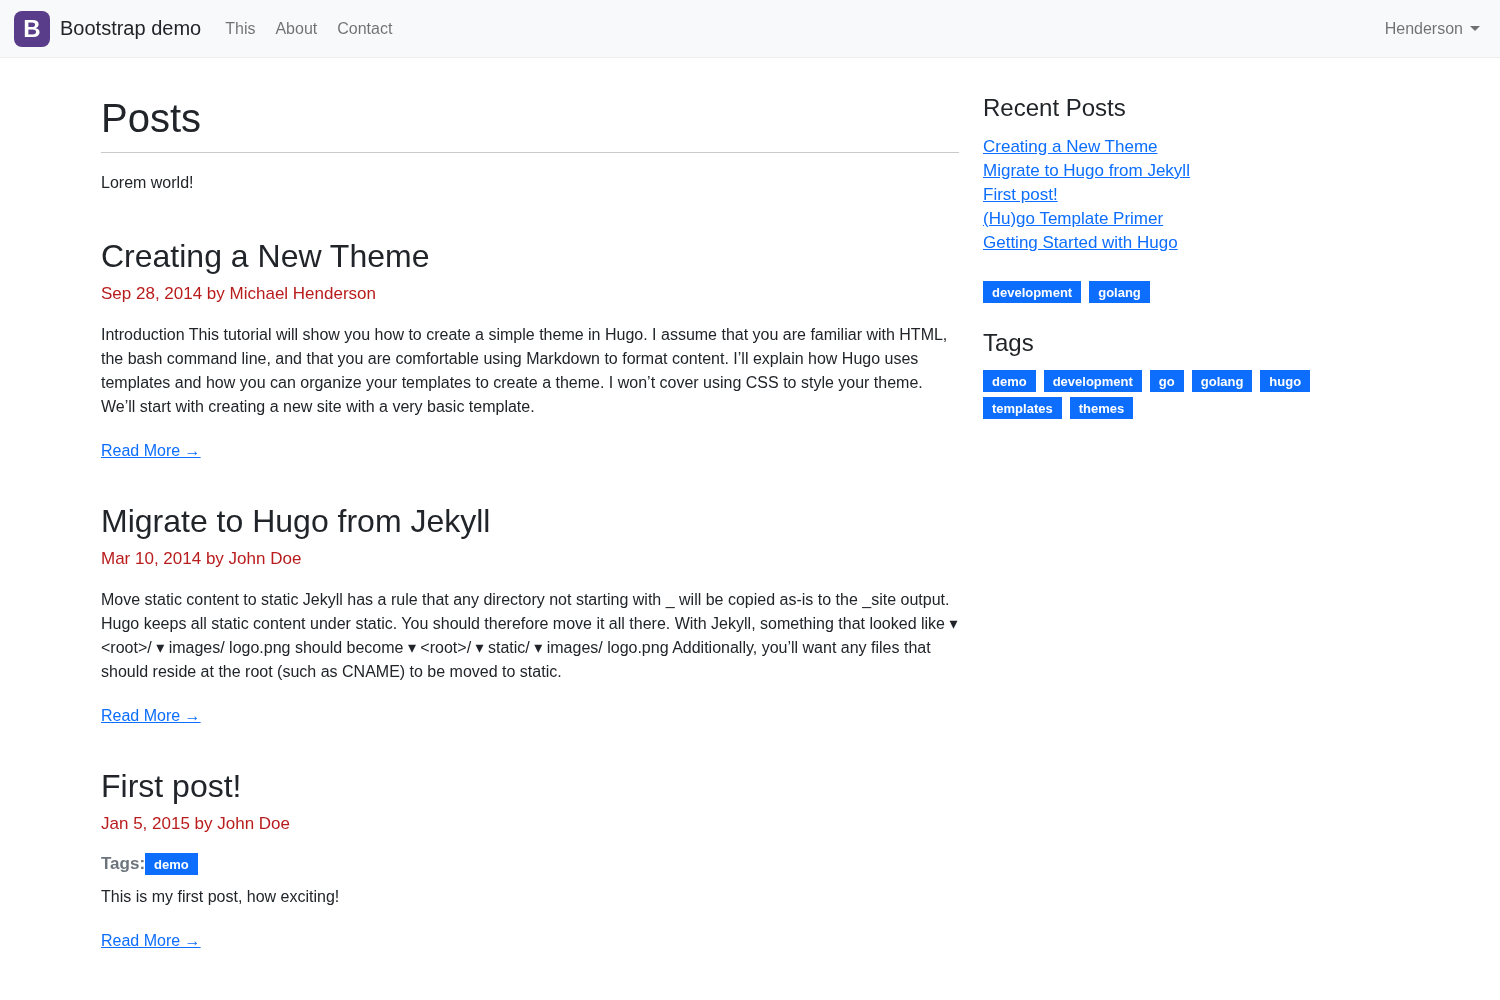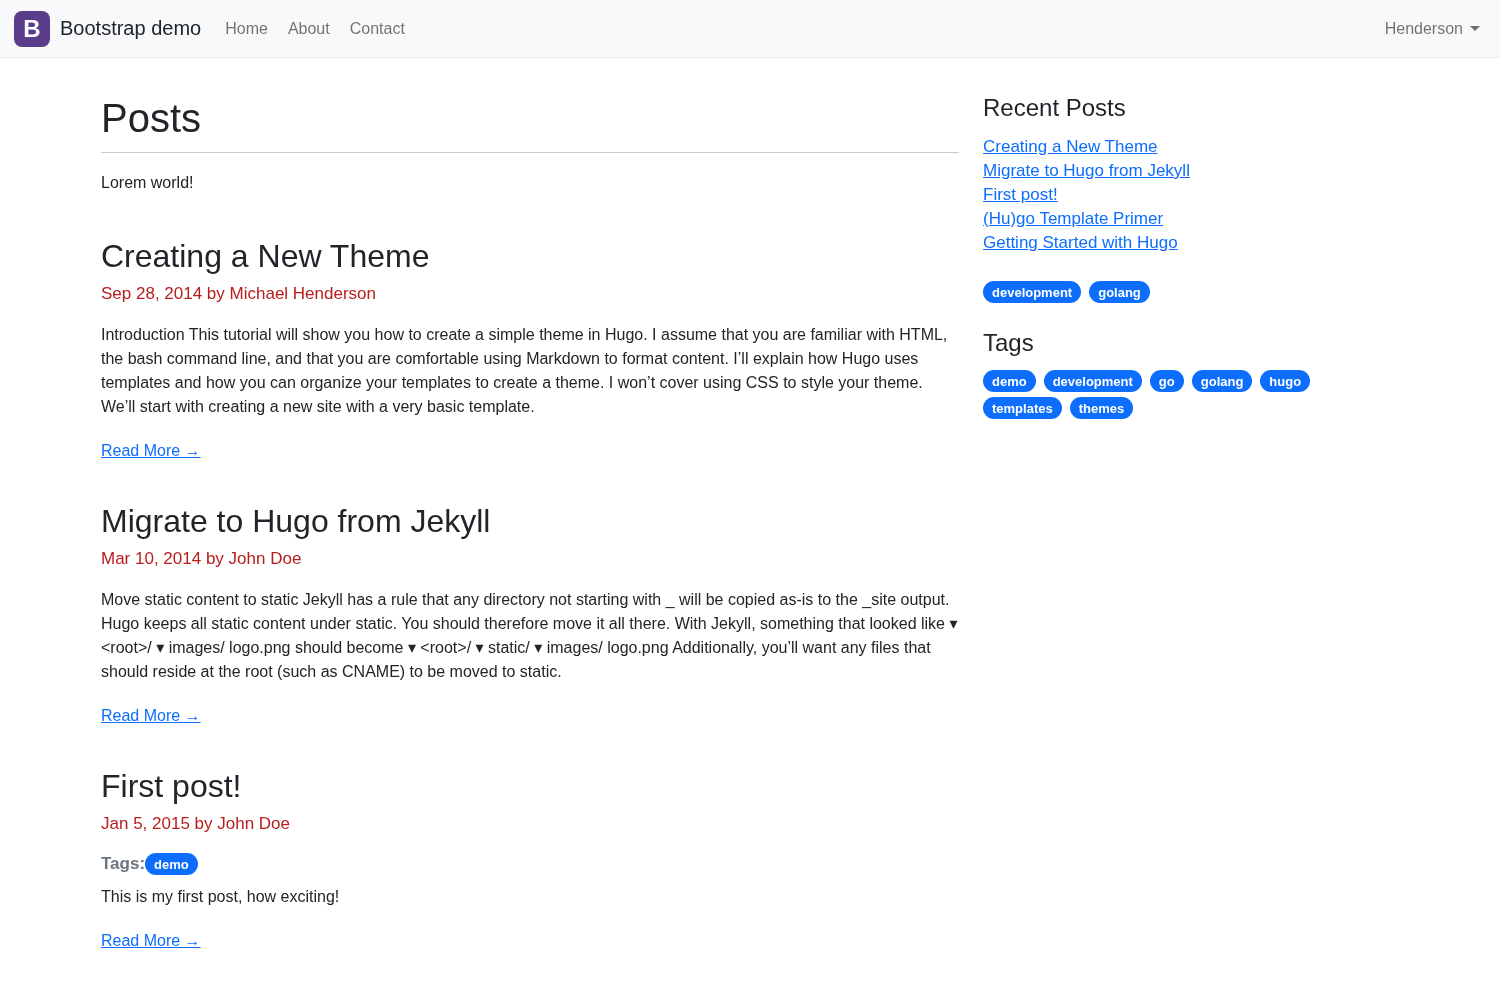--- a/index.html
+++ b/index.html
@@ -82,21 +82,21 @@
   .tags-line { display: flex; align-items: center; margin: 2px 0 10px; }
   .tags-label { color: #6c757d; font-weight: 700; font-size: 17px; }
 
   .badge {
     background: #0d6efd;
     color: #fff;
     font-weight: 700;
     font-size: 13px;
     line-height: 13px;
     padding: 5px 9px 4px;
-    border-radius: 11px;
+    border-radius: 0;
     display: inline-block;
     cursor: pointer;
     text-decoration: none;
   }
 
   
   .sidebar h4 { font-size: 24px; font-weight: 400; margin: 0 0 12px; line-height: 1.2; }
   .recent-list { list-style: none; margin: 0 0 26px; padding: 0; }
   .recent-list li { line-height: 24px; }
   .recent-list a { font-size: 17px; }
@@ -104,21 +104,21 @@
 </style>
 </head>
 <body>
 
 <header class="navbar">
   <a class="brand">
     <span class="brand-logo">B</span>
     <span class="brand-text">Bootstrap demo</span>
   </a>
   <nav class="nav-links">
-    <a class="nav-link">Home</a>
+    <a class="nav-link">This</a>
     <a class="nav-link">About</a>
     <a class="nav-link">Contact</a>
   </nav>
   <div class="nav-spacer"></div>
   <a class="lang-toggle">
     <span>Henderson</span>
     <span class="caret"></span>
   </a>
 </header>
 

